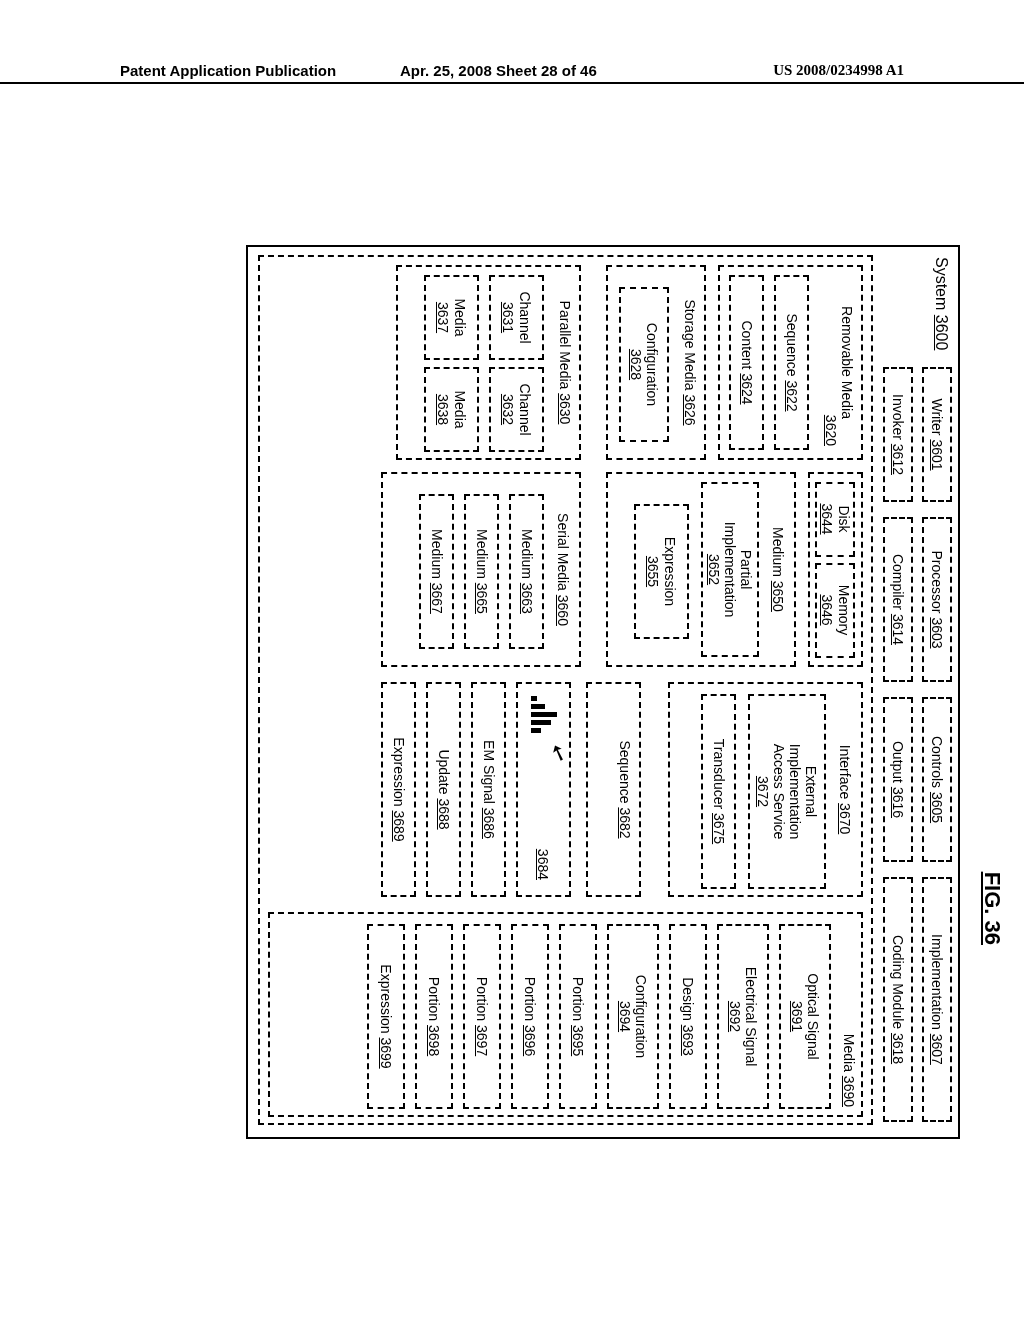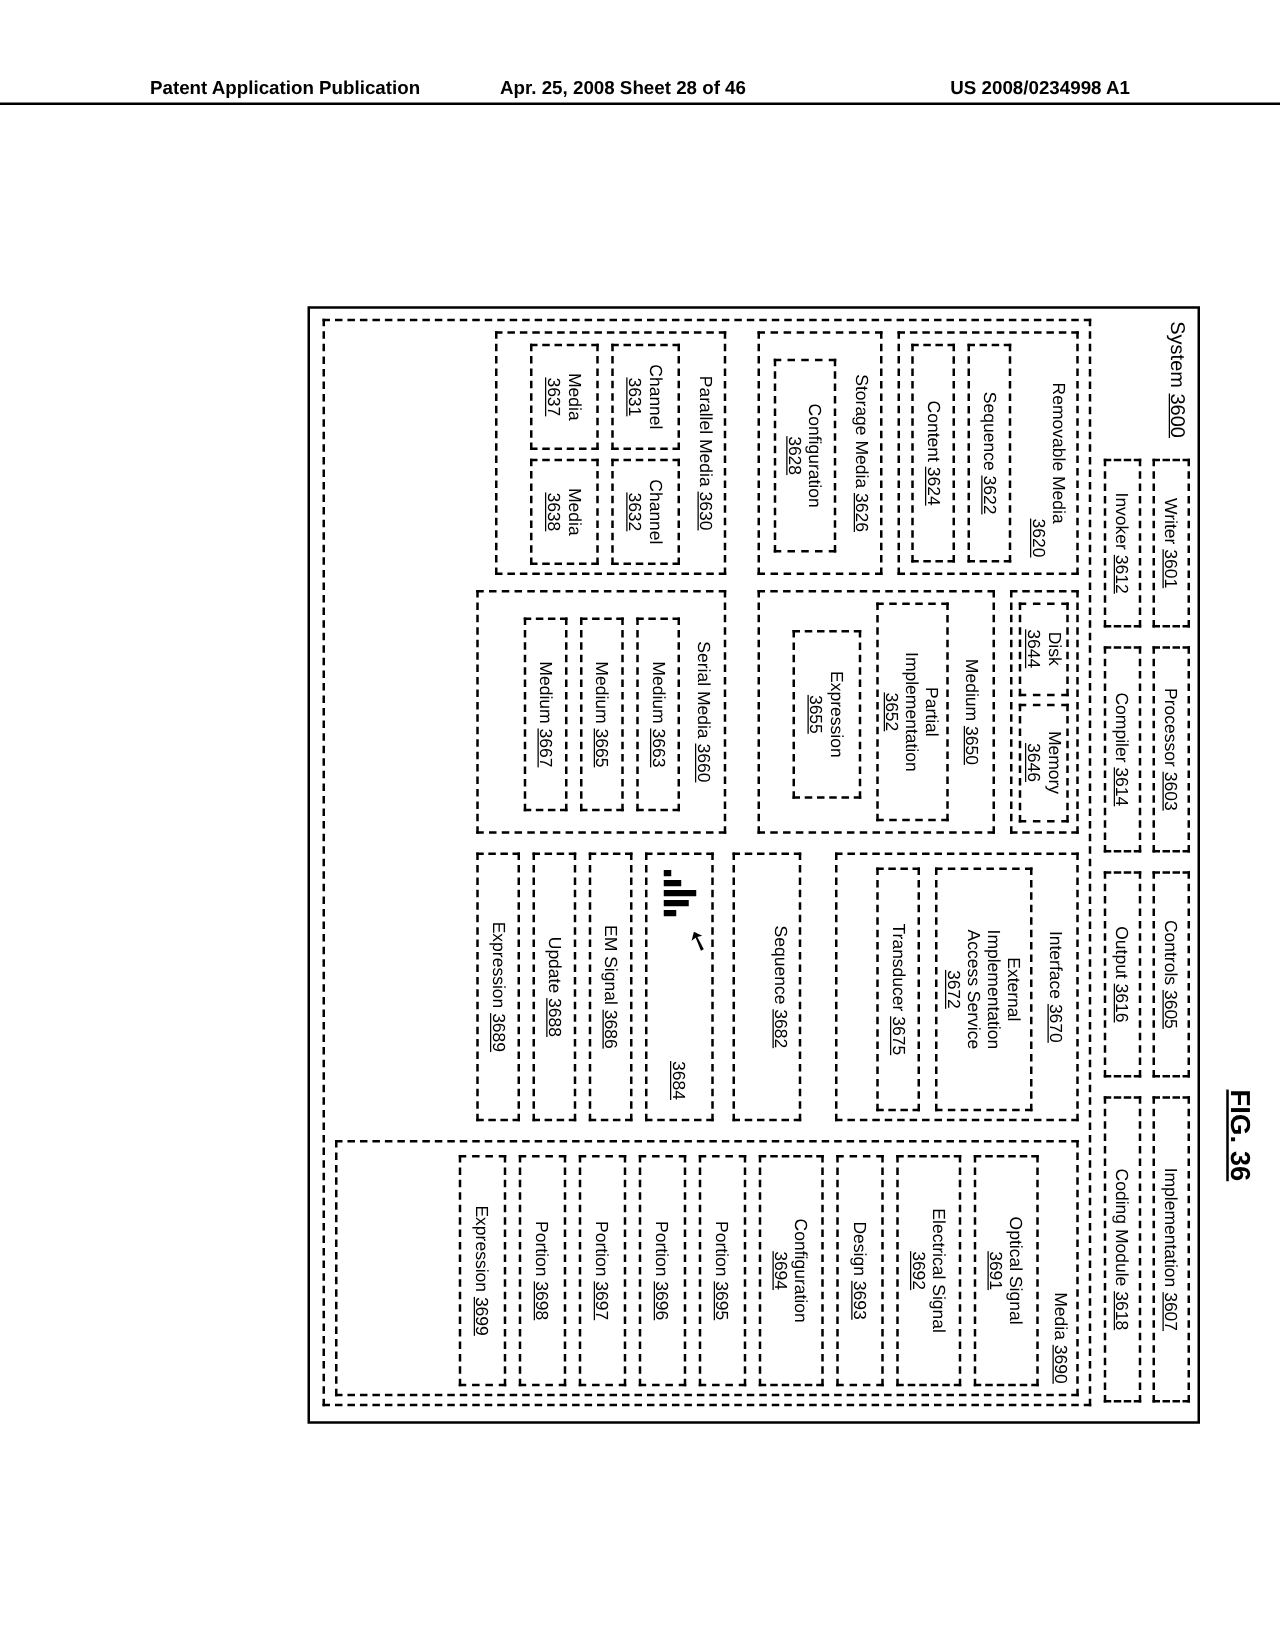--- a/index.html
+++ b/index.html
@@ -31,20 +31,21 @@
   }
   .hdr-mid {
     position: absolute;
     top: -22px;
     left: 400px;
   }
   .hdr-right {
     position: absolute;
     top: -22px;
     right: 120px;
+    font-family: Liberation Serif, serif;
   }
   .figure-wrap {
     position: absolute;
     top: 155px;
     left: 150px;
     width: 720px;
     height: 900px;
     transform: rotate(90deg);
     transform-origin: center center;
   }

